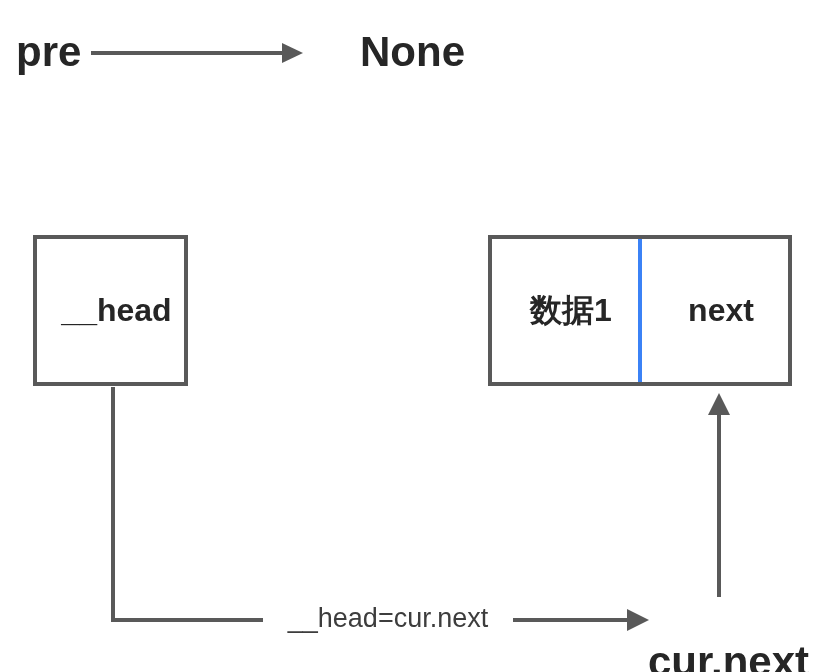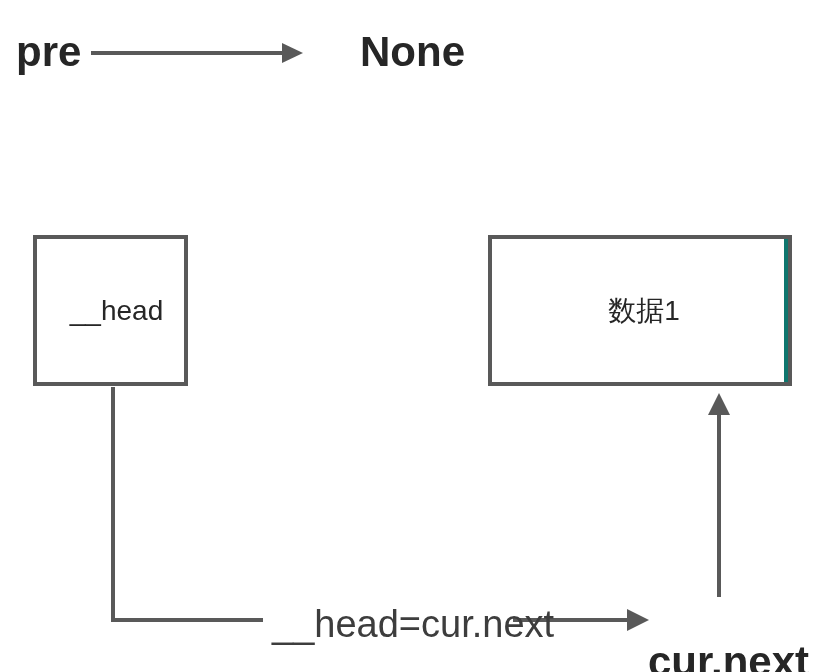--- a/index.html
+++ b/index.html
@@ -27,24 +27,24 @@
     position: absolute;
     color: #262626;
     white-space: nowrap;
     line-height: 1.1;
   }
   .label-big {
     font-size: 42px;
     font-weight: bold;
   }
   .label-assign {
-    font-size: 38px;
+    font-size: 27px;
     font-weight: 400;
     color: #3d3d3d;
-    text-align: left;
+    text-align: center;
   }
   .box {
     position: absolute;
     box-sizing: border-box;
     border: 4px solid #595959;
     background: #ffffff;
     display: flex;
     align-items: center;
     justify-content: center;
   }
@@ -62,25 +62,25 @@
     padding: 0;
   }
   .node-cell {
     flex: 1 1 0;
     height: 100%;
     display: flex;
     align-items: center;
     justify-content: center;
   }
   .node-cell.first {
-    border-right: 4px solid #0f766e;
+    border-right: 4px solid #3b82f6;
   }
   .box-text {
-    font-size: 28px;
-    font-weight: normal;
+    font-size: 32px;
+    font-weight: bold;
     color: #262626;
     margin-left: 12px;
   }
   .pre-label   { left: 16px;  top: 29px; }
   .none-label  { left: 326px; top: 29px; margin-left: 34px; }
   .assign-label { left: 272px; top: 604px; width: 232px; }
   .curnext-label { left: 648px; top: 598px; margin-top: 41px; }
 </style>
 </head>
 <body>
@@ -106,19 +106,22 @@
   <div class="label label-big none-label">None</div>
 
   <div class="box head-box">
     <span class="box-text">__head</span>
   </div>
 
   <div class="box node-box">
     <div class="node-cell first">
       <span class="box-text">数据1</span>
     </div>
+    <div class="node-cell">
+      <span class="box-text">next</span>
+    </div>
   </div>
 
   <div class="label label-assign assign-label">__head=cur.next</div>
 
   <div class="label label-big curnext-label">cur.next</div>
 
 </div>
 
 </body></html>

